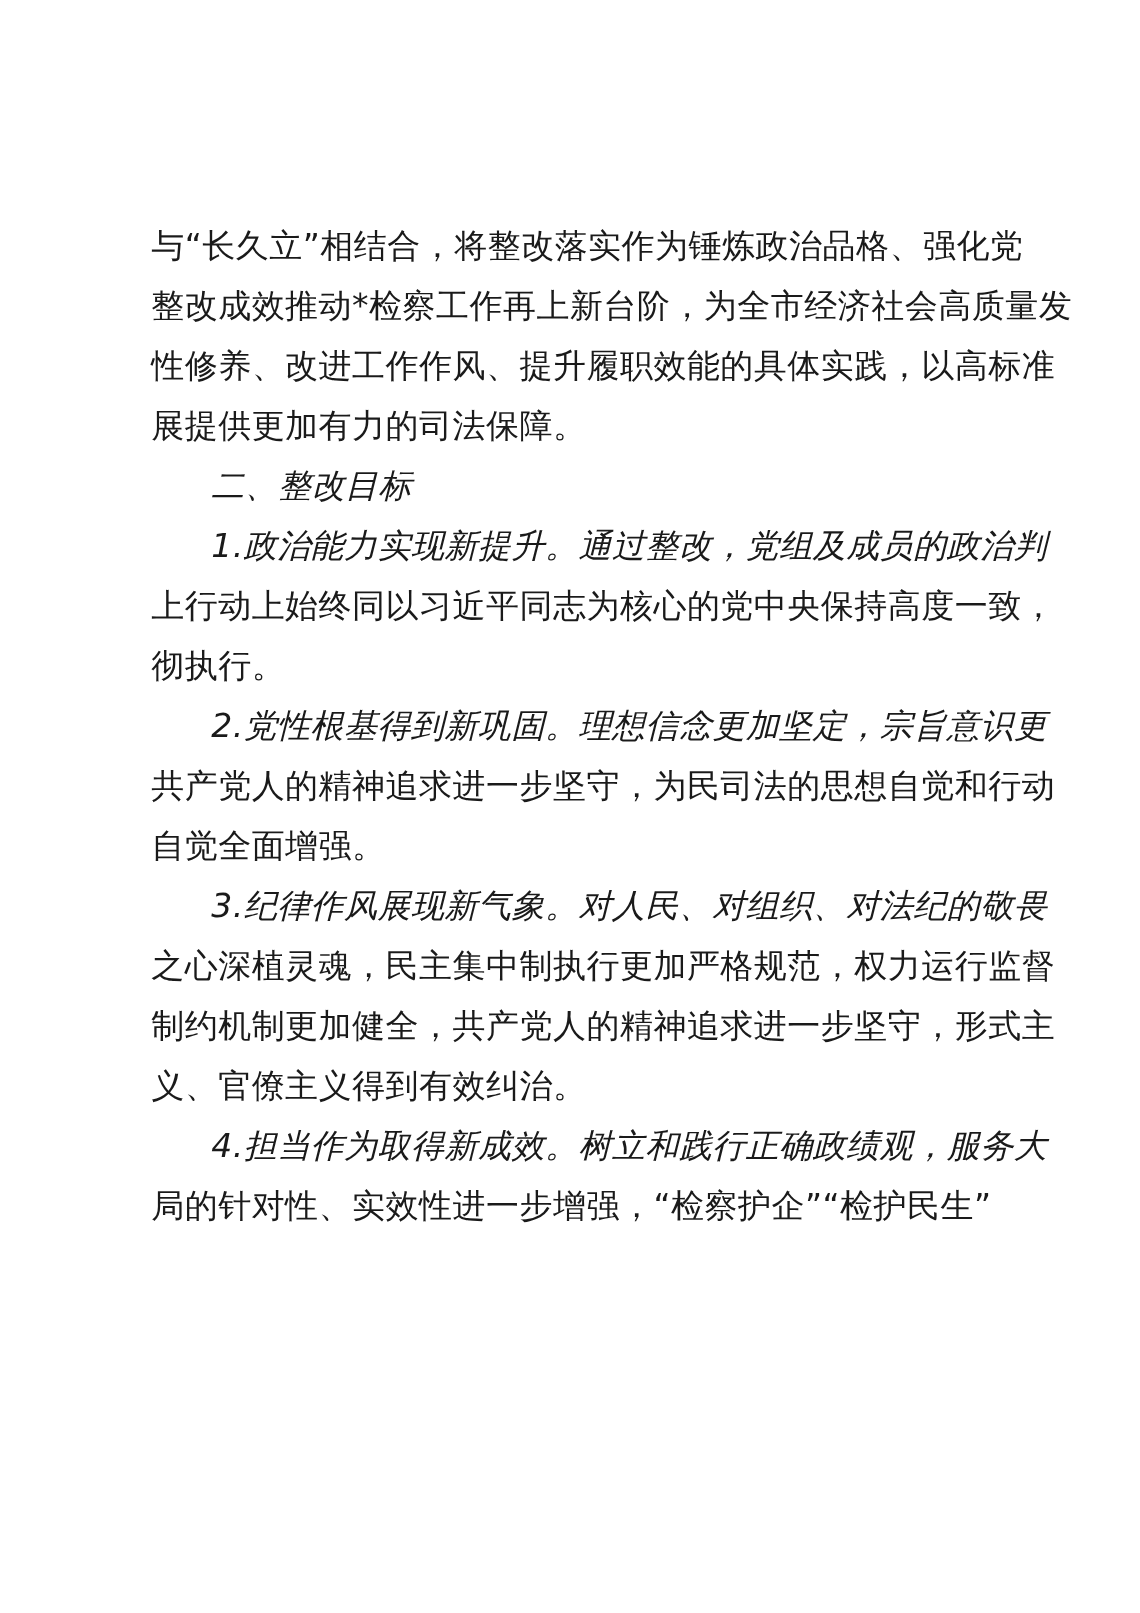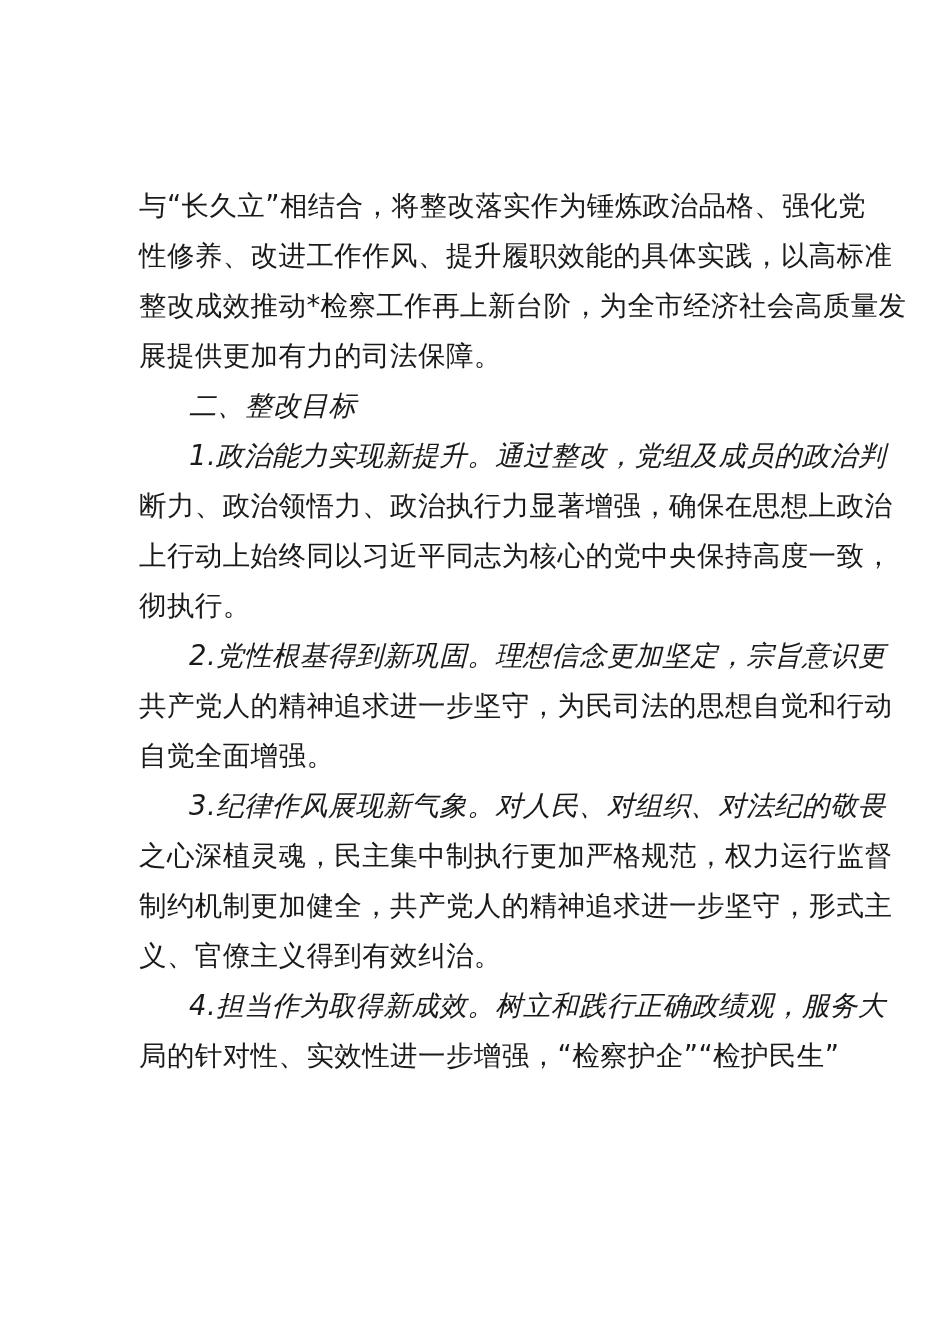--- a/index.html
+++ b/index.html
@@ -20,46 +20,44 @@
       left: 126px;
       top: 180px;
       width: 710px;
     }
     .line {
       height: 50px;
       line-height: 50px;
       font-size: 27.5px;
       white-space: nowrap;
       letter-spacing: 0.4px;
-      margin-left: 13px;
     }
     .indent {
       padding-left: 50px;
       font-style: italic;
     }
   </style>
 </head>
 <body>
 
 <div class="page">
 
   <div>
     <div class="line">与“长久立”相结合，将整改落实作为锤炼政治品格、强化党</div>
+    <div class="line">整改成效推动*检察工作再上新台阶，为全市经济社会高质量发</div>
     <div class="line">性修养、改进工作作风、提升履职效能的具体实践，以高标准</div>
-    <div class="line">整改成效推动*检察工作再上新台阶，为全市经济社会高质量发</div>
     <div class="line">展提供更加有力的司法保障。</div>
   </div>
 
   <div>
     <div class="line indent">二、整改目标</div>
   </div>
 
   <div>
     <div class="line indent">1.政治能力实现新提升。通过整改，党组及成员的政治判</div>
-    <div class="line">断力、政治领悟力、政治执行力显著增强，确保在思想上政治</div>
     <div class="line">上行动上始终同以习近平同志为核心的党中央保持高度一致，</div>
     <div class="line">彻执行。</div>
   </div>
 
   <div>
     <div class="line indent">2.党性根基得到新巩固。理想信念更加坚定，宗旨意识更</div>
     <div class="line">共产党人的精神追求进一步坚守，为民司法的思想自觉和行动</div>
     <div class="line">自觉全面增强。</div>
   </div>
 

